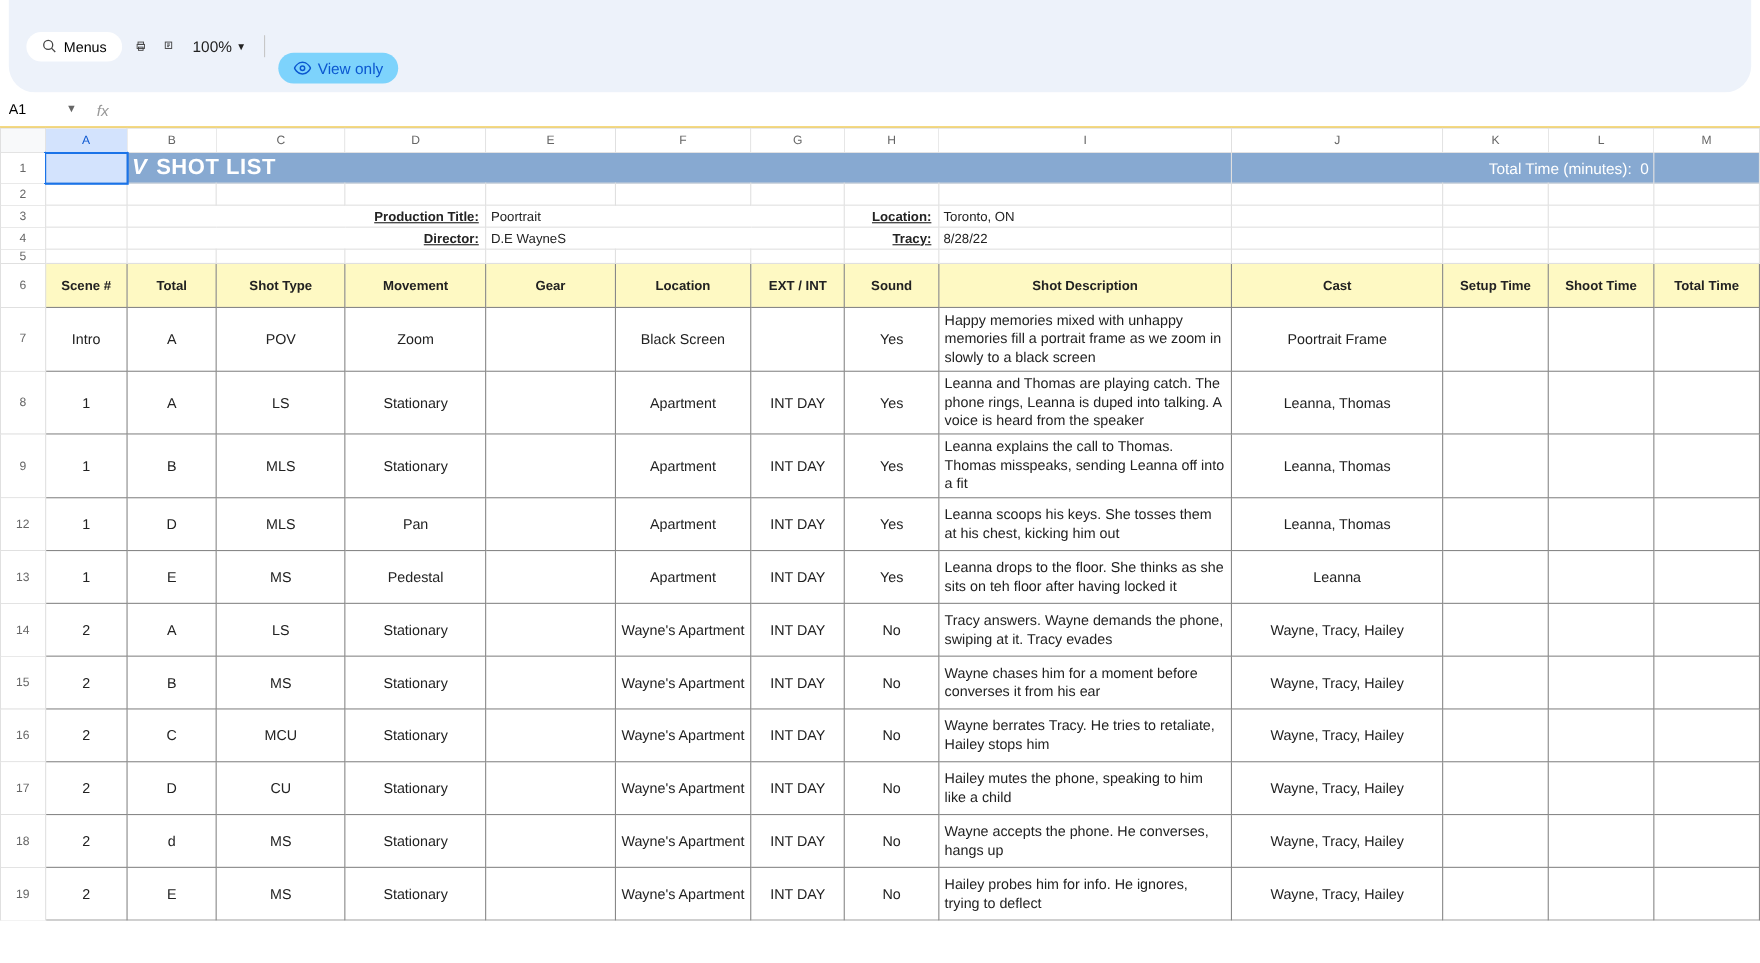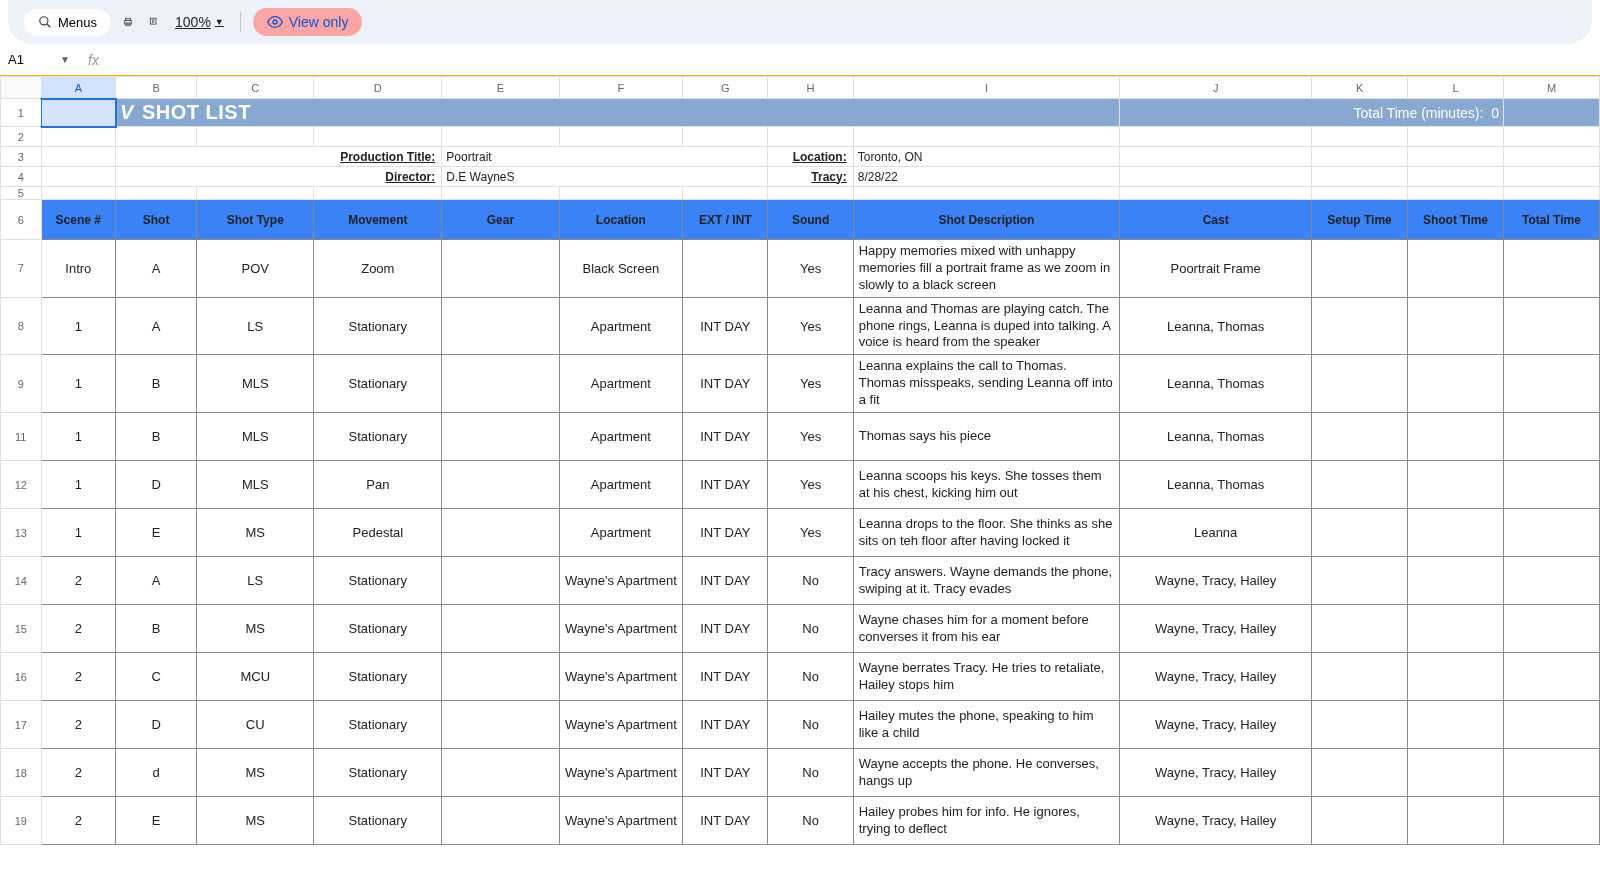--- a/index.html
+++ b/index.html
@@ -35,38 +35,38 @@
       cursor: pointer;
       padding: 4px;
     }
     .zoom-ctl {
       display: flex;
       align-items: center;
       gap: 4px;
       font-size: 14px;
       cursor: pointer;
       padding: 0 4px;
-      text-decoration: underline;
     }
     .divider {
       width: 1px;
       height: 20px;
       background: #c7c7c7;
       margin: 0 4px;
     }
     .view-only-badge {
-      background: #fca5a5;
+      background: #7dd3fc;
       color: #0b57d0;
       border-radius: 20px;
       padding: 6px 14px;
       display: flex;
       align-items: center;
       gap: 6px;
       font-size: 14px;
       font-weight: 500;
+      margin-top: 40px;
     }
     
     .namebox-row {
       display: flex;
       align-items: center;
       border-bottom: 1px solid #eab308;
       padding: 4px 0;
       background: #fff;
     }
     .name-box {
@@ -147,21 +147,21 @@
     }
     .total-time-label {
       text-align: right;
       font-size: 14px;
     }
     
     .meta-label { font-weight: bold; text-align: right; padding-right: 6px; text-decoration: underline; }
     .meta-value { text-align: left; }
     
     .row-6 .cell {
-      background: #3b82f6;
+      background: #fef9c3;
       font-weight: bold;
       text-align: center;
       height: 40px;
       border: 1px solid #888;
     }
     
     .data-row .cell {
       border: 1px solid #888;
       text-align: center;
       height: 48px;
@@ -321,21 +321,21 @@
           <td class="cell" style="height:8px;"></td>
           <td class="cell" style="height:8px;"></td>
           <td class="cell" style="height:8px;"></td>
           <td class="cell" style="height:8px;"></td>
           <td class="cell" style="height:8px;"></td>
           <td class="cell" style="height:8px;"></td>
         </tr>
         <tr class="row-6">
           <th class="row-header">6</th>
           <td class="cell">Scene #</td>
-          <td class="cell">Shot</td>
+          <td class="cell">Total</td>
           <td class="cell">Shot Type</td>
           <td class="cell">Movement</td>
           <td class="cell">Gear</td>
           <td class="cell">Location</td>
           <td class="cell">EXT / INT</td>
           <td class="cell">Sound</td>
           <td class="cell">Shot Description</td>
           <td class="cell">Cast</td>
           <td class="cell">Setup Time</td>
           <td class="cell">Shoot Time</td>
@@ -383,36 +383,20 @@
           <td class="cell">Apartment</td>
           <td class="cell">INT DAY</td>
           <td class="cell">Yes</td>
           <td class="cell desc">Leanna explains the call to Thomas. Thomas misspeaks, sending Leanna off into a fit</td>
           <td class="cell">Leanna, Thomas</td>
           <td class="cell"></td>
           <td class="cell"></td>
           <td class="cell"></td>
         </tr>
         <tr class="data-row">
-          <th class="row-header">11</th>
-          <td class="cell">1</td>
-          <td class="cell">B</td>
-          <td class="cell">MLS</td>
-          <td class="cell">Stationary</td>
-          <td class="cell"></td>
-          <td class="cell">Apartment</td>
-          <td class="cell">INT DAY</td>
-          <td class="cell">Yes</td>
-          <td class="cell desc">Thomas says his piece</td>
-          <td class="cell">Leanna, Thomas</td>
-          <td class="cell"></td>
-          <td class="cell"></td>
-          <td class="cell"></td>
-        </tr>
-        <tr class="data-row">
           <th class="row-header">12</th>
           <td class="cell">1</td>
           <td class="cell">D</td>
           <td class="cell">MLS</td>
           <td class="cell">Pan</td>
           <td class="cell"></td>
           <td class="cell">Apartment</td>
           <td class="cell">INT DAY</td>
           <td class="cell">Yes</td>
           <td class="cell desc">Leanna scoops his keys. She tosses them at his chest, kicking him out</td>

